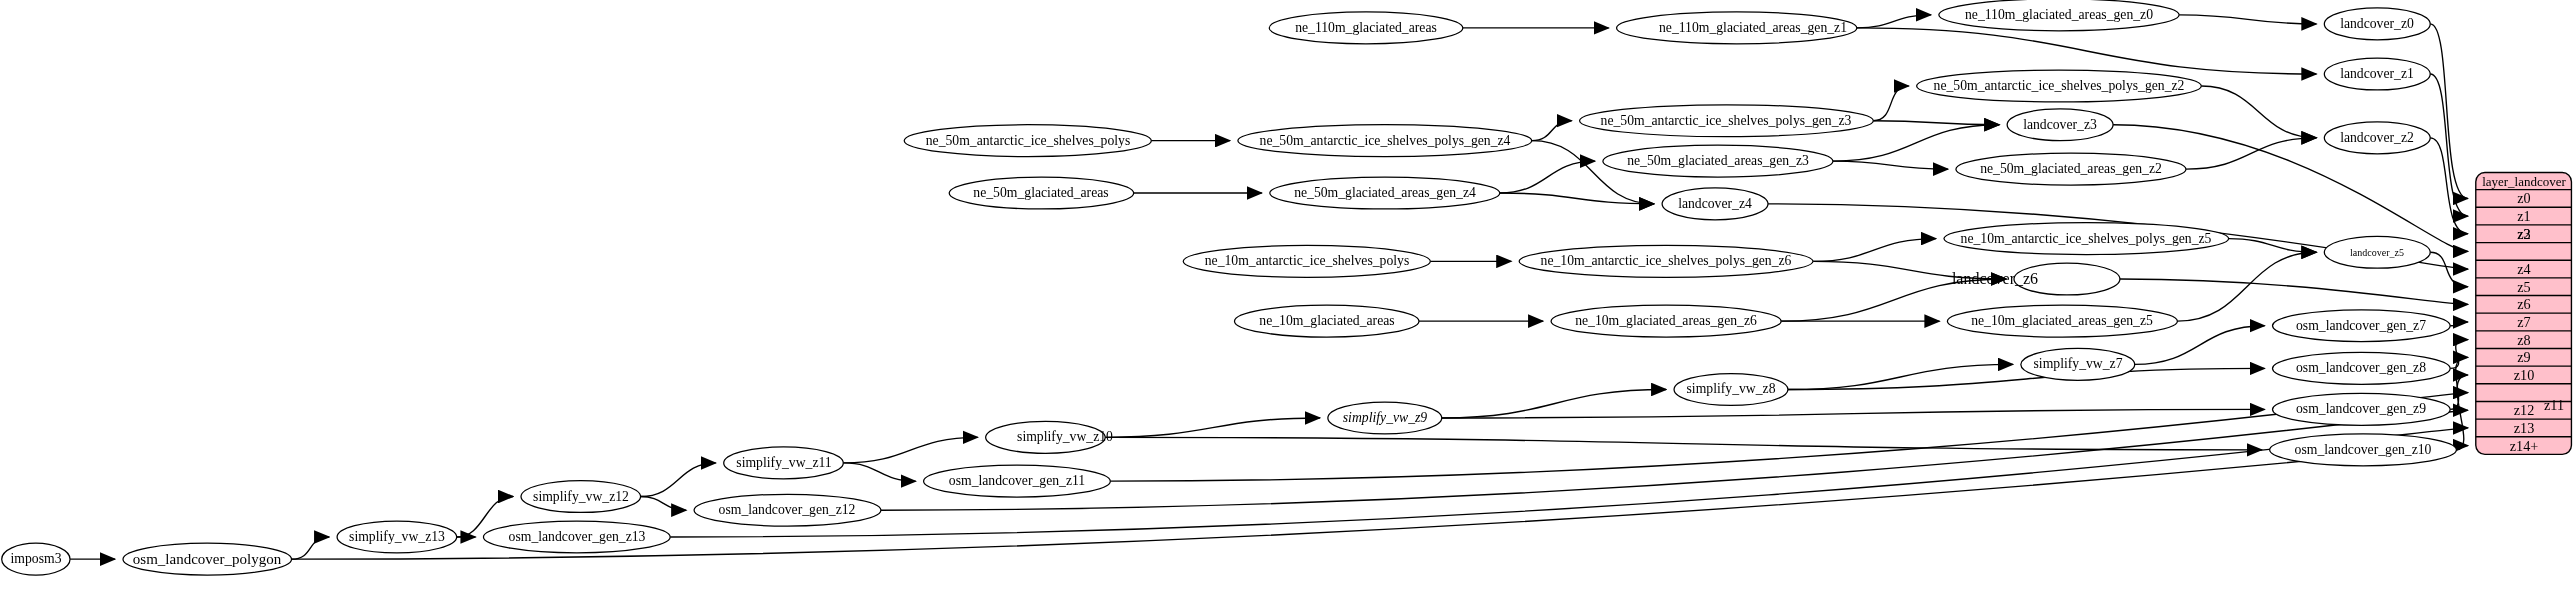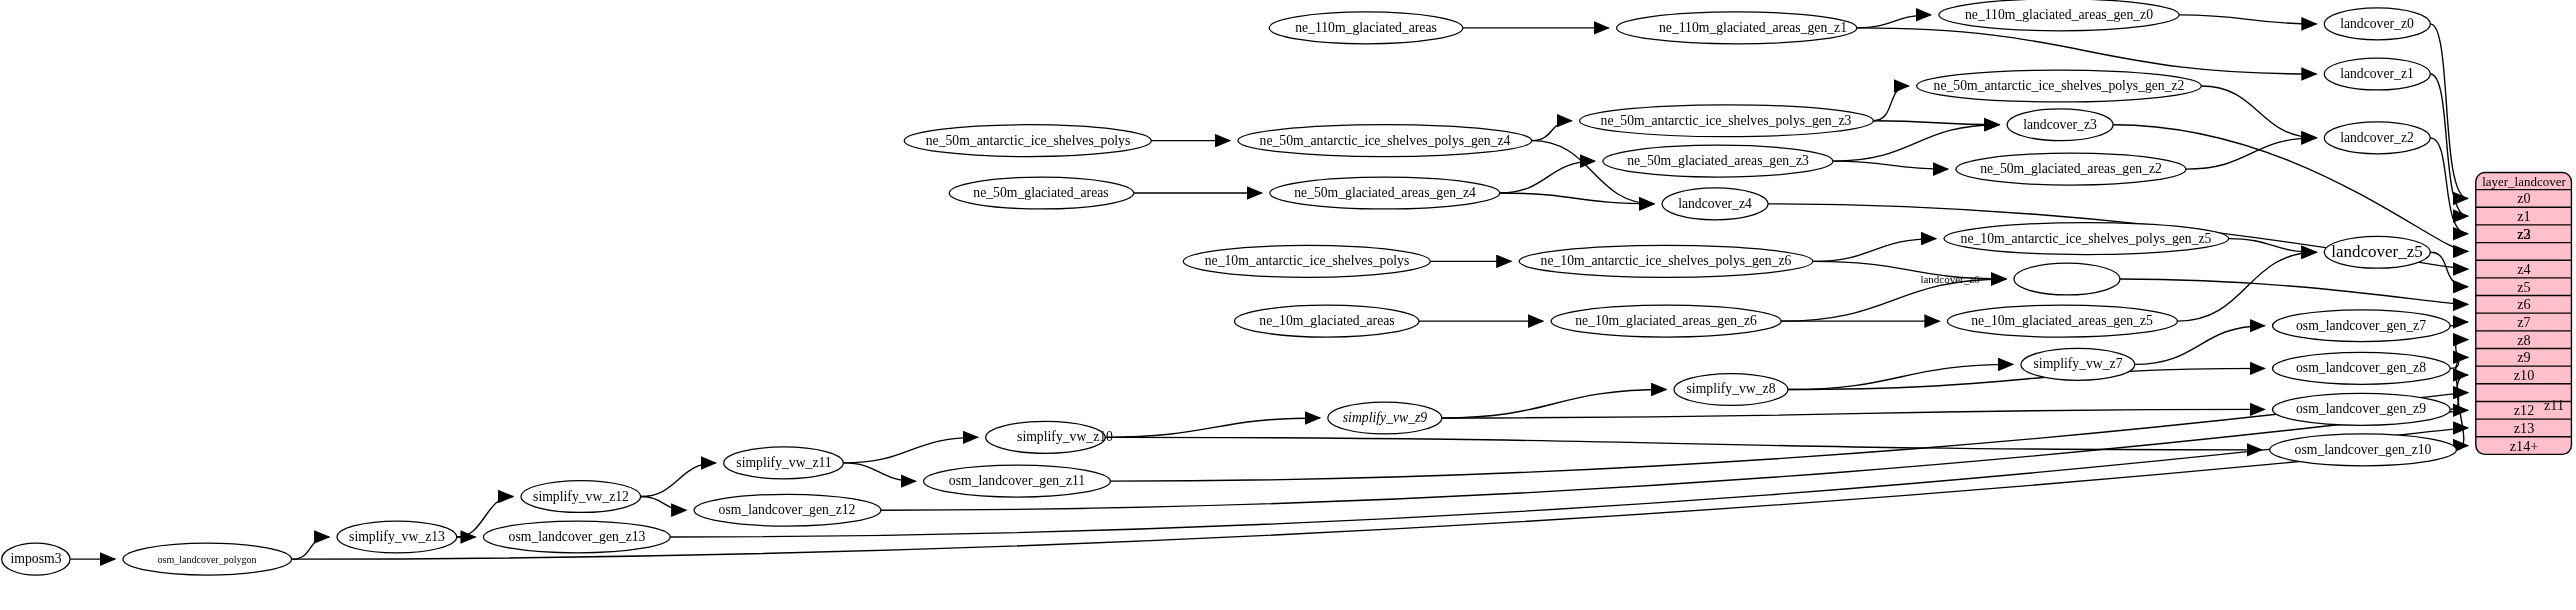--- a/index.html
+++ b/index.html
@@ -142,43 +142,43 @@
       <div class="node-label" style="left: 1028px; top: 141px; font-size: 13.7px;">ne_50m_antarctic_ice_shelves_polys</div>
       <div class="node-label" style="left: 1385px; top: 141px; font-size: 13.7px;">ne_50m_antarctic_ice_shelves_polys_gen_z4</div>
       <div class="node-label" style="left: 1726px; top: 121px; font-size: 13.7px;">ne_50m_antarctic_ice_shelves_polys_gen_z3</div>
       <div class="node-label" style="left: 2060px; top: 125px; font-size: 13.7px;">landcover_z3</div>
       <div class="node-label" style="left: 1718px; top: 161px; font-size: 13.7px;">ne_50m_glaciated_areas_gen_z3</div>
       <div class="node-label" style="left: 2071px; top: 169px; font-size: 13.7px;">ne_50m_glaciated_areas_gen_z2</div>
       <div class="node-label" style="left: 1041px; top: 193px; font-size: 13.7px;">ne_50m_glaciated_areas</div>
       <div class="node-label" style="left: 1385px; top: 193px; font-size: 13.7px;">ne_50m_glaciated_areas_gen_z4</div>
       <div class="node-label" style="left: 1715px; top: 204px; font-size: 13.7px;">landcover_z4</div>
       <div class="node-label" style="left: 2086px; top: 239px; font-size: 13.7px;">ne_10m_antarctic_ice_shelves_polys_gen_z5</div>
-      <div class="node-label" style="left: 2377px; top: 252px; font-size: 17px;">landcover_z5</div>
+      <div class="node-label" style="left: 2377px; top: 252px; font-size: 10px;">landcover_z5</div>
       <div class="node-label" style="left: 1307px; top: 261px; font-size: 13.7px;">ne_10m_antarctic_ice_shelves_polys</div>
       <div class="node-label" style="left: 1666px; top: 261px; font-size: 13.7px;">ne_10m_antarctic_ice_shelves_polys_gen_z6</div>
-      <div class="node-label" style="left: 1950px; top: 279px; font-size: 11px;">landcover_z6</div>
+      <div class="node-label" style="left: 1995px; top: 279px; font-size: 16px;">landcover_z6</div>
       <div class="node-label" style="left: 1327px; top: 321px; font-size: 13.7px;">ne_10m_glaciated_areas</div>
       <div class="node-label" style="left: 1666px; top: 321px; font-size: 13.7px;">ne_10m_glaciated_areas_gen_z6</div>
       <div class="node-label" style="left: 2062px; top: 321px; font-size: 13.7px;">ne_10m_glaciated_areas_gen_z5</div>
       <div class="node-label" style="left: 2361px; top: 326px; font-size: 13.7px;">osm_landcover_gen_z7</div>
       <div class="node-label" style="left: 2078px; top: 364px; font-size: 13.7px; text-align: center;">simplify_vw_z7</div>
       <div class="node-label" style="left: 2361px; top: 368px; font-size: 13.7px;">osm_landcover_gen_z8</div>
       <div class="node-label" style="left: 1731px; top: 389px; font-size: 13.7px;">simplify_vw_z8</div>
       <div class="node-label" style="left: 2361px; top: 409px; font-size: 13.7px;">osm_landcover_gen_z9</div>
       <div class="node-label" style="left: 1385px; top: 418px; font-size: 13.7px; font-style: italic;">simplify_vw_z9</div>
       <div class="node-label" style="left: 1045px; top: 437px; font-size: 13.7px; margin-left: 20px;">simplify_vw_z10</div>
       <div class="node-label" style="left: 2363px; top: 450px; font-size: 13.7px;">osm_landcover_gen_z10</div>
       <div class="node-label" style="left: 784px; top: 463px; font-size: 13.7px;">simplify_vw_z11</div>
       <div class="node-label" style="left: 1017px; top: 481px; font-size: 13.7px;">osm_landcover_gen_z11</div>
       <div class="node-label" style="left: 581px; top: 497px; font-size: 13.7px;">simplify_vw_z12</div>
       <div class="node-label" style="left: 787px; top: 510px; font-size: 13.7px;">osm_landcover_gen_z12</div>
       <div class="node-label" style="left: 397px; top: 537px; font-size: 13.7px;">simplify_vw_z13</div>
       <div class="node-label" style="left: 577px; top: 537px; font-size: 13.7px;">osm_landcover_gen_z13</div>
       <div class="node-label" style="left: 36px; top: 559px; font-size: 13.7px;">imposm3</div>
-      <div class="node-label" style="left: 207px; top: 559px; font-size: 10px;">osm_landcover_polygon</div>
+      <div class="node-label" style="left: 207px; top: 559px; font-size: 15px;">osm_landcover_polygon</div>
     </div>
 
   <svg id="tablewire" style="position:absolute;left:0;top:0;width:2576px;height:611px;pointer-events:none;" viewBox="0 0 4524 1073" width="2576" height="611">
     <g id="tblshape">
         <rect x="4348" y="303" width="168" height="495" rx="16" ry="16" fill="#ffc0cb" stroke="#000000" stroke-width="2.4"></rect>
         <line x1="4348" y1="333" x2="4516" y2="333" stroke="#000000" stroke-width="2.4"></line>
         <line x1="4348" y1="364" x2="4516" y2="364" stroke="#000000" stroke-width="2.4"></line>
         <line x1="4348" y1="395" x2="4516" y2="395" stroke="#000000" stroke-width="2.4"></line>
         <line x1="4348" y1="426" x2="4516" y2="426" stroke="#000000" stroke-width="2.4"></line>
         <line x1="4348" y1="457" x2="4516" y2="457" stroke="#000000" stroke-width="2.4"></line>

